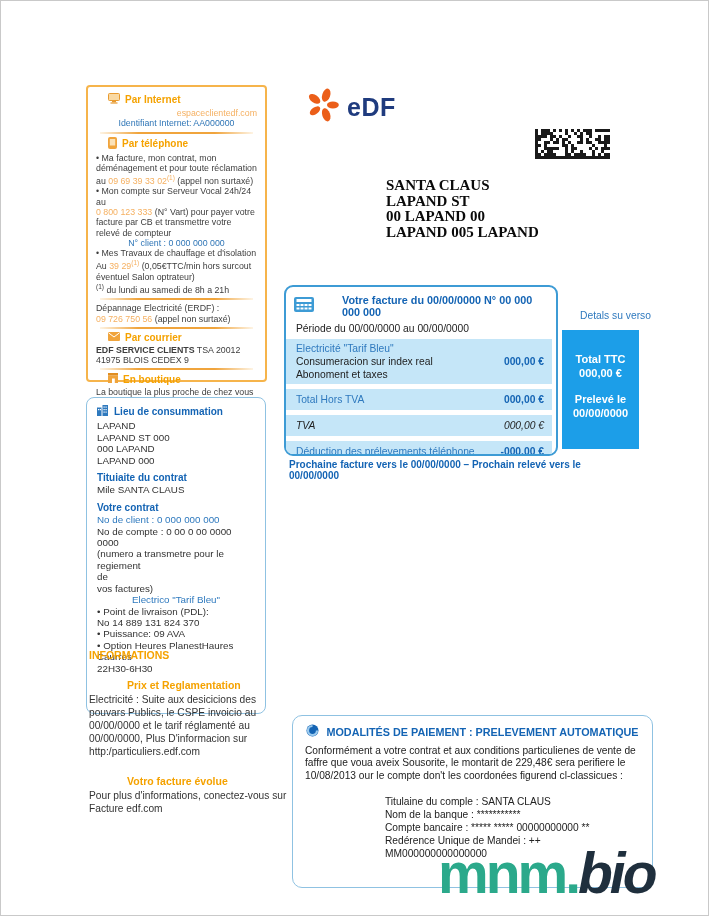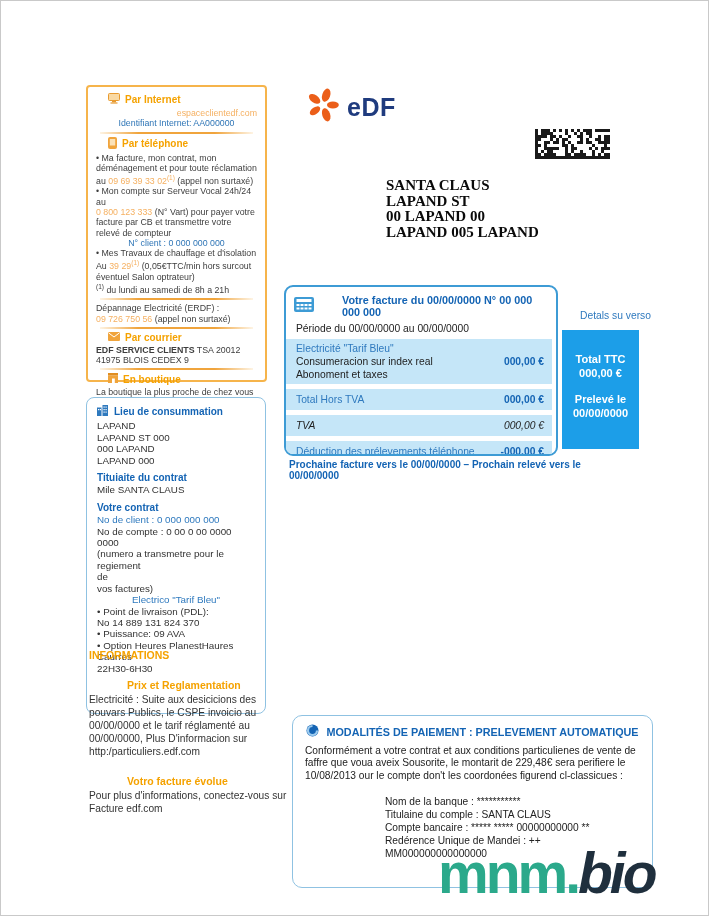--- a/index.html
+++ b/index.html
@@ -409,22 +409,22 @@
   <div class="modalites-box">
     <div class="m-head">
       <span><svg width="13" height="13" viewBox="0 0 13 13">
             <circle cx="6.5" cy="6.5" r="6" fill="#1464B4"></circle>
             <path d="M6.5 2 A4.5 4.5 0 1 0 11 6.5" stroke="#9CCBEF" stroke-width="2.2" fill="none"></path>
           </svg></span>
       <span>MODALITÉS DE PAIEMENT : PRELEVEMENT AUTOMATIQUE</span>
     </div>
     <div>Conformément a votre contrat et aux conditions particulienes de vente de faffre que voua aveix Sousorite, le montarit de 229,48€ sera perifiere le 10/08/2013 our le compte don't les coordonées figurend cl-classicues :</div>
     <div class="m-bank">
+      <div>Titulaine du comple : SANTA CLAUS</div>
       <div>Nom de la banque : ***********</div>
-      <div>Titulaine du comple : SANTA CLAUS</div>
       <div>Compte bancaire : ***** ***** 00000000000 **</div>
       <div>Redérence Unique de Mandei : ++ MM000000000000000</div>
     </div>
   </div>
 
   <div class="watermark">
     <span class="wm-teal">mnm.</span><span class="wm-dark">bio</span>
   </div>
 
 </div>

